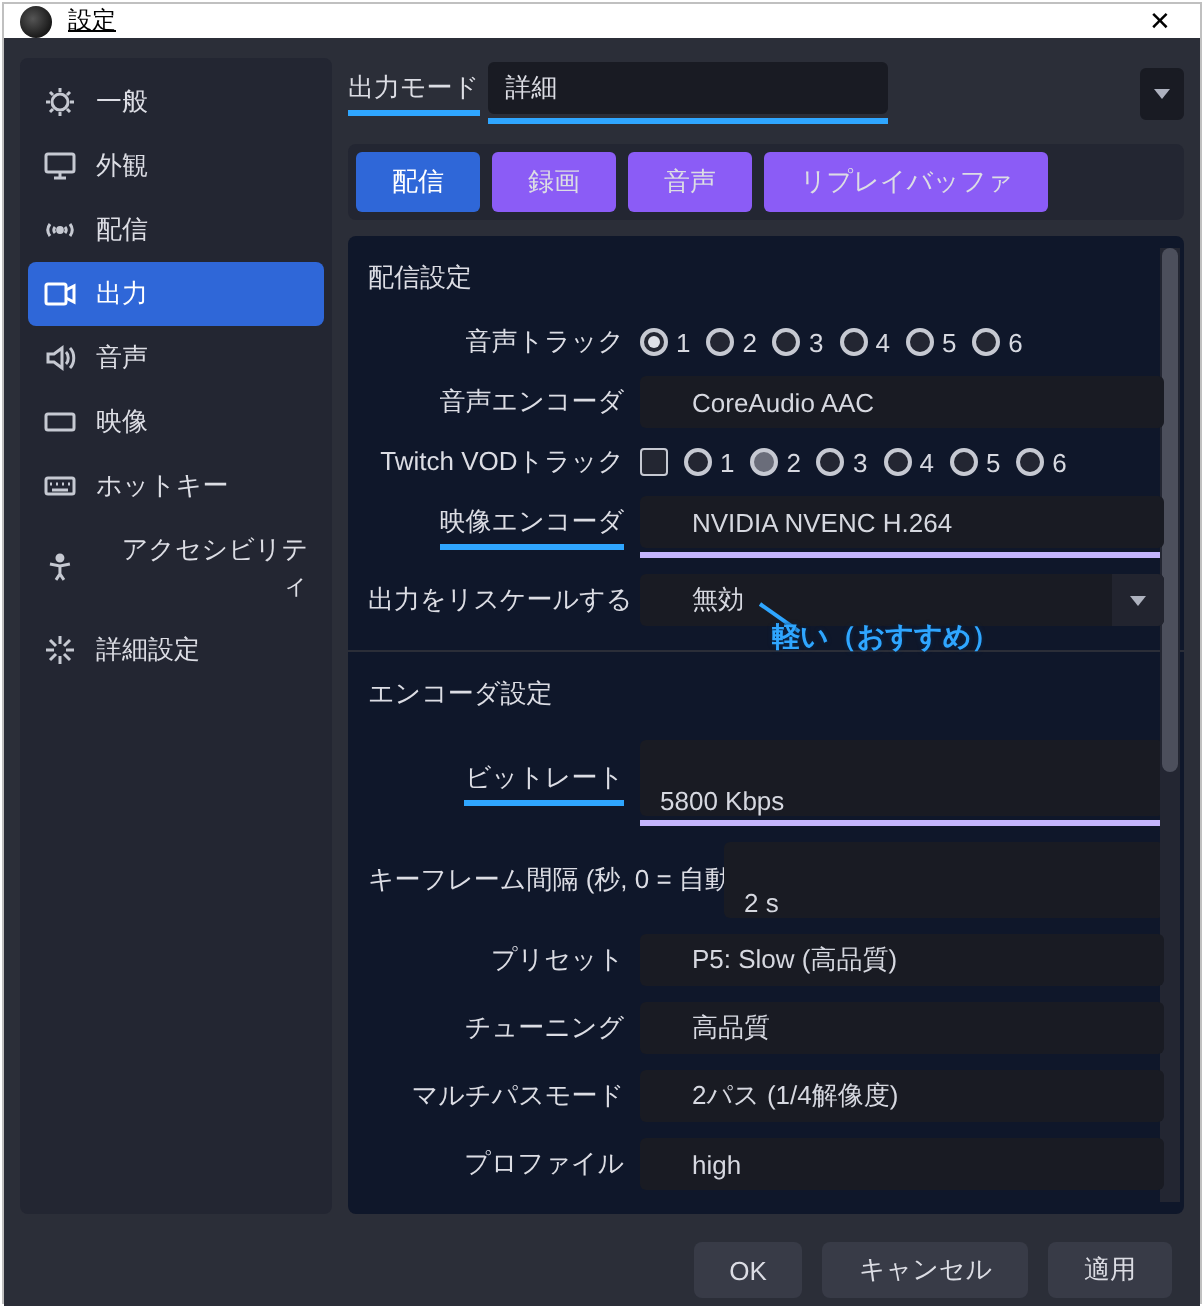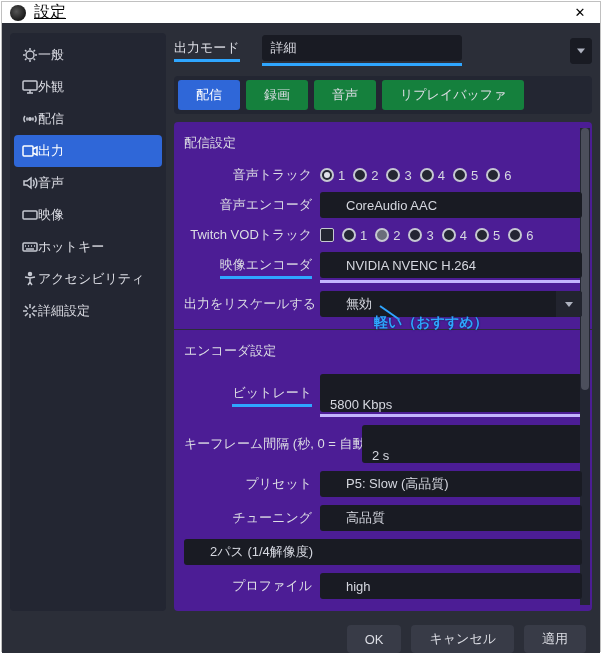--- a/index.html
+++ b/index.html
@@ -24,21 +24,21 @@
     display: flex; align-items: center;
     padding: 0 8px;
     color: #000;
   }
   .titlebar .icon-obs {
     width: 16px; height: 16px;
     border-radius: 50%;
     background: radial-gradient(circle at 40% 40%, #555 0%, #222 60%, #000 100%);
     margin-right: 8px;
   }
-  .titlebar .title { flex: 1; font-size: 16px; text-decoration: underline; }
+  .titlebar .title { flex: 1; font-size: 12px; text-decoration: underline; }
   .titlebar .close { width: 24px; text-align: center; cursor: default; color:#000; }
   .client {
     flex: 1;
     background: #2b2e38;
     display: flex; flex-direction: column;
     color: #dcdde4;
     padding: 0;
   }
   .topzone {
     flex: 1;
@@ -48,20 +48,21 @@
     min-height: 0;
   }
   .sidebar {
     width: 156px;
     background: #232632;
     border-radius: 4px;
     padding: 6px 0;
   }
   .side-item {
     display: flex; align-items: center;
+    gap: 10px;
     padding: 7px 12px;
     cursor: default;
     text-align: right;
   }
   .side-item[data-active="1"] {
     background: #2f67d8;
     color: #fff;
     border-radius: 4px;
     margin: 0 4px;
     padding: 7px 8px;
@@ -70,21 +71,21 @@
   .side-icon svg { stroke:#c6c9d2; stroke-width:1.5; fill:none; }
   .side-item[data-active="1"] .side-icon svg { stroke:#fff; }
 
   .main {
     flex: 1;
     display: flex; flex-direction: column;
     min-width: 0;
   }
   .mode-row {
     display: flex; align-items: center; justify-content: center;
-    gap: 18px;
+    gap: 0;
     padding: 2px 0 10px 0;
   }
   .mode-row .lbl { color:#dcdde4; }
   .select {
     background: #191b23;
     border: 1px solid #191b23;
     border-radius: 3px;
     color: #dcdde4;
     height: 26px;
     padding: 0 22px 0 8px;
@@ -101,31 +102,31 @@
   .tabs {
     display: flex; gap: 6px;
     background: #232632;
     border-radius: 4px;
     padding: 4px;
     margin-bottom: 8px;
   }
   .tab {
     padding: 6px 18px;
     border-radius: 3px;
-    background: #15803d;
+    background: #8b5cf6;
     cursor: default;
   }
   .tab[data-active="1"] {
     background: #2f67d8;
     color: #fff;
   }
 
   .panel {
     flex: 1;
-    background: #4c1d95;
+    background: #0f172a;
     border-radius: 4px;
     padding: 8px 10px 8px 10px;
     overflow: hidden;
     position: relative;
   }
   .group-title {
     color: #dcdde4;
     padding: 4px 0 10px 0;
   }
   .row {
@@ -434,21 +435,21 @@
             <div class="label">出力をリスケールする</div>
             <div class="field">
                 <div class="combo wide-caret" style="padding-right:30px">
                   <span>無効</span>
                   <span class="caret-box"></span>
                 </div>
               </div>
           </div>
 
           <div class="annot-line" style="left:206px; top:183px; transform:rotate(35deg);"></div>
-          <div class="annot" style="left:200px; top:192px;">軽い（おすすめ）</div>
+          <div class="annot" style="left:212px; top:192px;">軽い（おすすめ）</div>
 
           <div class="sep"></div>
 
           <div class="group-title">エンコーダ設定</div>
 
 
           <div class="row">
             <div class="label"><span class="blue-wrap">ビットレート</span></div>
             <div class="field blue-value-wrap">
                 <div class="txt">
@@ -478,20 +479,21 @@
           <div class="row">
             <div class="label">チューニング</div>
             <div class="field">
                 <div class="combo">
                   <span>高品質</span>
                 </div>
               </div>
           </div>
 
           <div class="row">
+            <div class="label">マルチパスモード</div>
             <div class="field">
                 <div class="combo">
                   <span>2パス (1/4解像度)</span>
                 </div>
               </div>
           </div>
 
           <div class="row">
             <div class="label">プロファイル</div>
             <div class="field">

